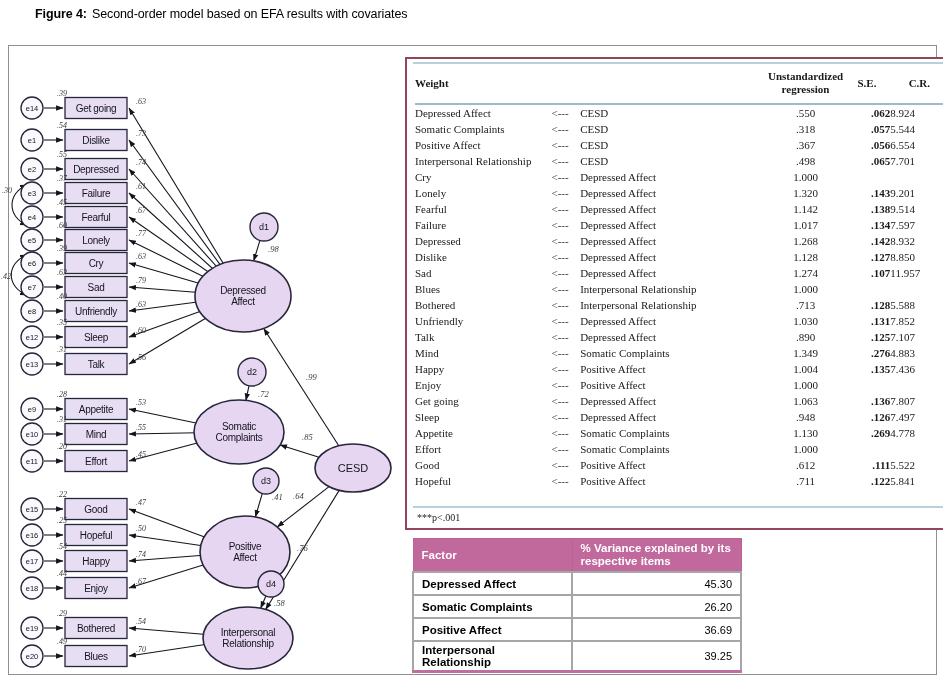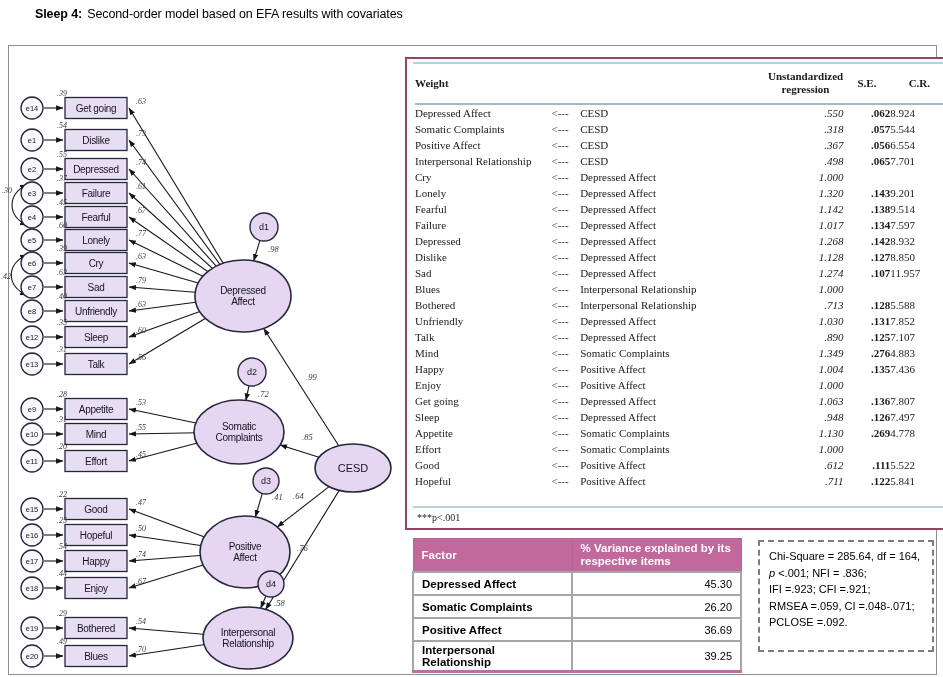--- a/index.html
+++ b/index.html
@@ -27,21 +27,21 @@
                 font-family:"Liberation Serif",serif;font-size:11px;color:#1a1a1a;}
   table.weights th{font-weight:bold;border-bottom:2px solid #9fb8ca;padding:5px 0 7px 0;vertical-align:middle;line-height:13px;}
   th.h-weight{text-align:left;padding-left:70px;}
   th.h-unstd{text-align:center;}
   th.h-se,th.h-cr{text-align:center;}
   th.h-p{text-align:center;font-style:italic;}
   table.weights td{padding:1px 0;line-height:14px;vertical-align:middle;}
   td.c-dep{padding-left:2px;}
   td.c-arrow{text-align:center;color:#333;}
   td.c-pred{padding-left:4px;}
-  td.c-est{text-align:right;padding-right:20px;font-style:italic;}
+  td.c-est{text-align:center;padding-right:20px;}
   td.c-se{text-align:right;padding-right:8px;font-weight:bold;}
   td.c-cr{text-align:left;padding-right:8px;}
   td.c-p{text-align:center;letter-spacing:1px;}
   .footnote{position:absolute;left:10px;bottom:5px;font-family:"Liberation Serif",serif;font-size:10px;color:#1a1a1a;margin-top:8px;}
   
   .variance-box{position:absolute;left:412px;top:538px;width:330px;}
   table.var{width:100%;border-collapse:collapse;table-layout:fixed;border:1px solid #9a9a9a;border-bottom:3px solid #bd6f9f;padding-left:24px;}
   table.var th{background:#c1689c;color:#fff;text-align:left;font-weight:bold;font-size:11.5px;
                line-height:13px;padding:3px 8px;border:1px solid #b86394;}
   table.var td{border:2px solid #a6a6a6;padding:2px 8px;font-size:11.5px;font-weight:bold;color:#000;height:17px;}
@@ -50,21 +50,21 @@
   .fit-box{position:absolute;left:758px;top:540px;width:176px;height:112px;box-sizing:border-box;
            border:2px dashed #7e7e7e;padding:6px 4px 4px 9px;font-size:11px;line-height:16.5px;color:#000;}
   .fit-box .fit-line{white-space:nowrap;}
 </style>
 </head>
 <body>
 
 <div class="screen">
 
   <div class="caption">
-    <span class="b">Sleep 4:</span><span>Second-order model based on EFA results with covariates</span>
+    <span class="b">Figure 4:</span><span>Second-order model based on EFA results with covariates</span>
   </div>
 
   <div class="figure-frame"></div>
 
   <svg id="diagram-svg" width="943" height="677" viewBox="0 0 943 677">
       <defs>
         <marker id="arr" viewBox="0 0 10 10" refX="9" refY="5" markerWidth="7" markerHeight="7" orient="auto-start-reverse">
           <path d="M0,1.5 L9.5,5 L0,8.5 z" fill="#14141e"></path>
         </marker>
       </defs>
@@ -542,21 +542,14 @@
             <td class="val">36.69</td>
           </tr>
           <tr>
             <td>Interpersonal Relationship</td>
             <td class="val">39.25</td>
           </tr>
         </tbody>
     </table>
   </div>
 
-  <div class="fit-box" id="fit-box">
-      <div class="fit-line">Chi-Square = 285.64, df = 164,</div>
-      <div class="fit-line"><i>p</i> &lt;.001;   NFI = .836;</div>
-      <div class="fit-line">IFI =.923; CFI =.921;</div>
-      <div class="fit-line">RMSEA =.059, CI =.048-.071;</div>
-      <div class="fit-line">PCLOSE =.092.</div>
-    </div>
 
 </div>
 
 </body></html>

